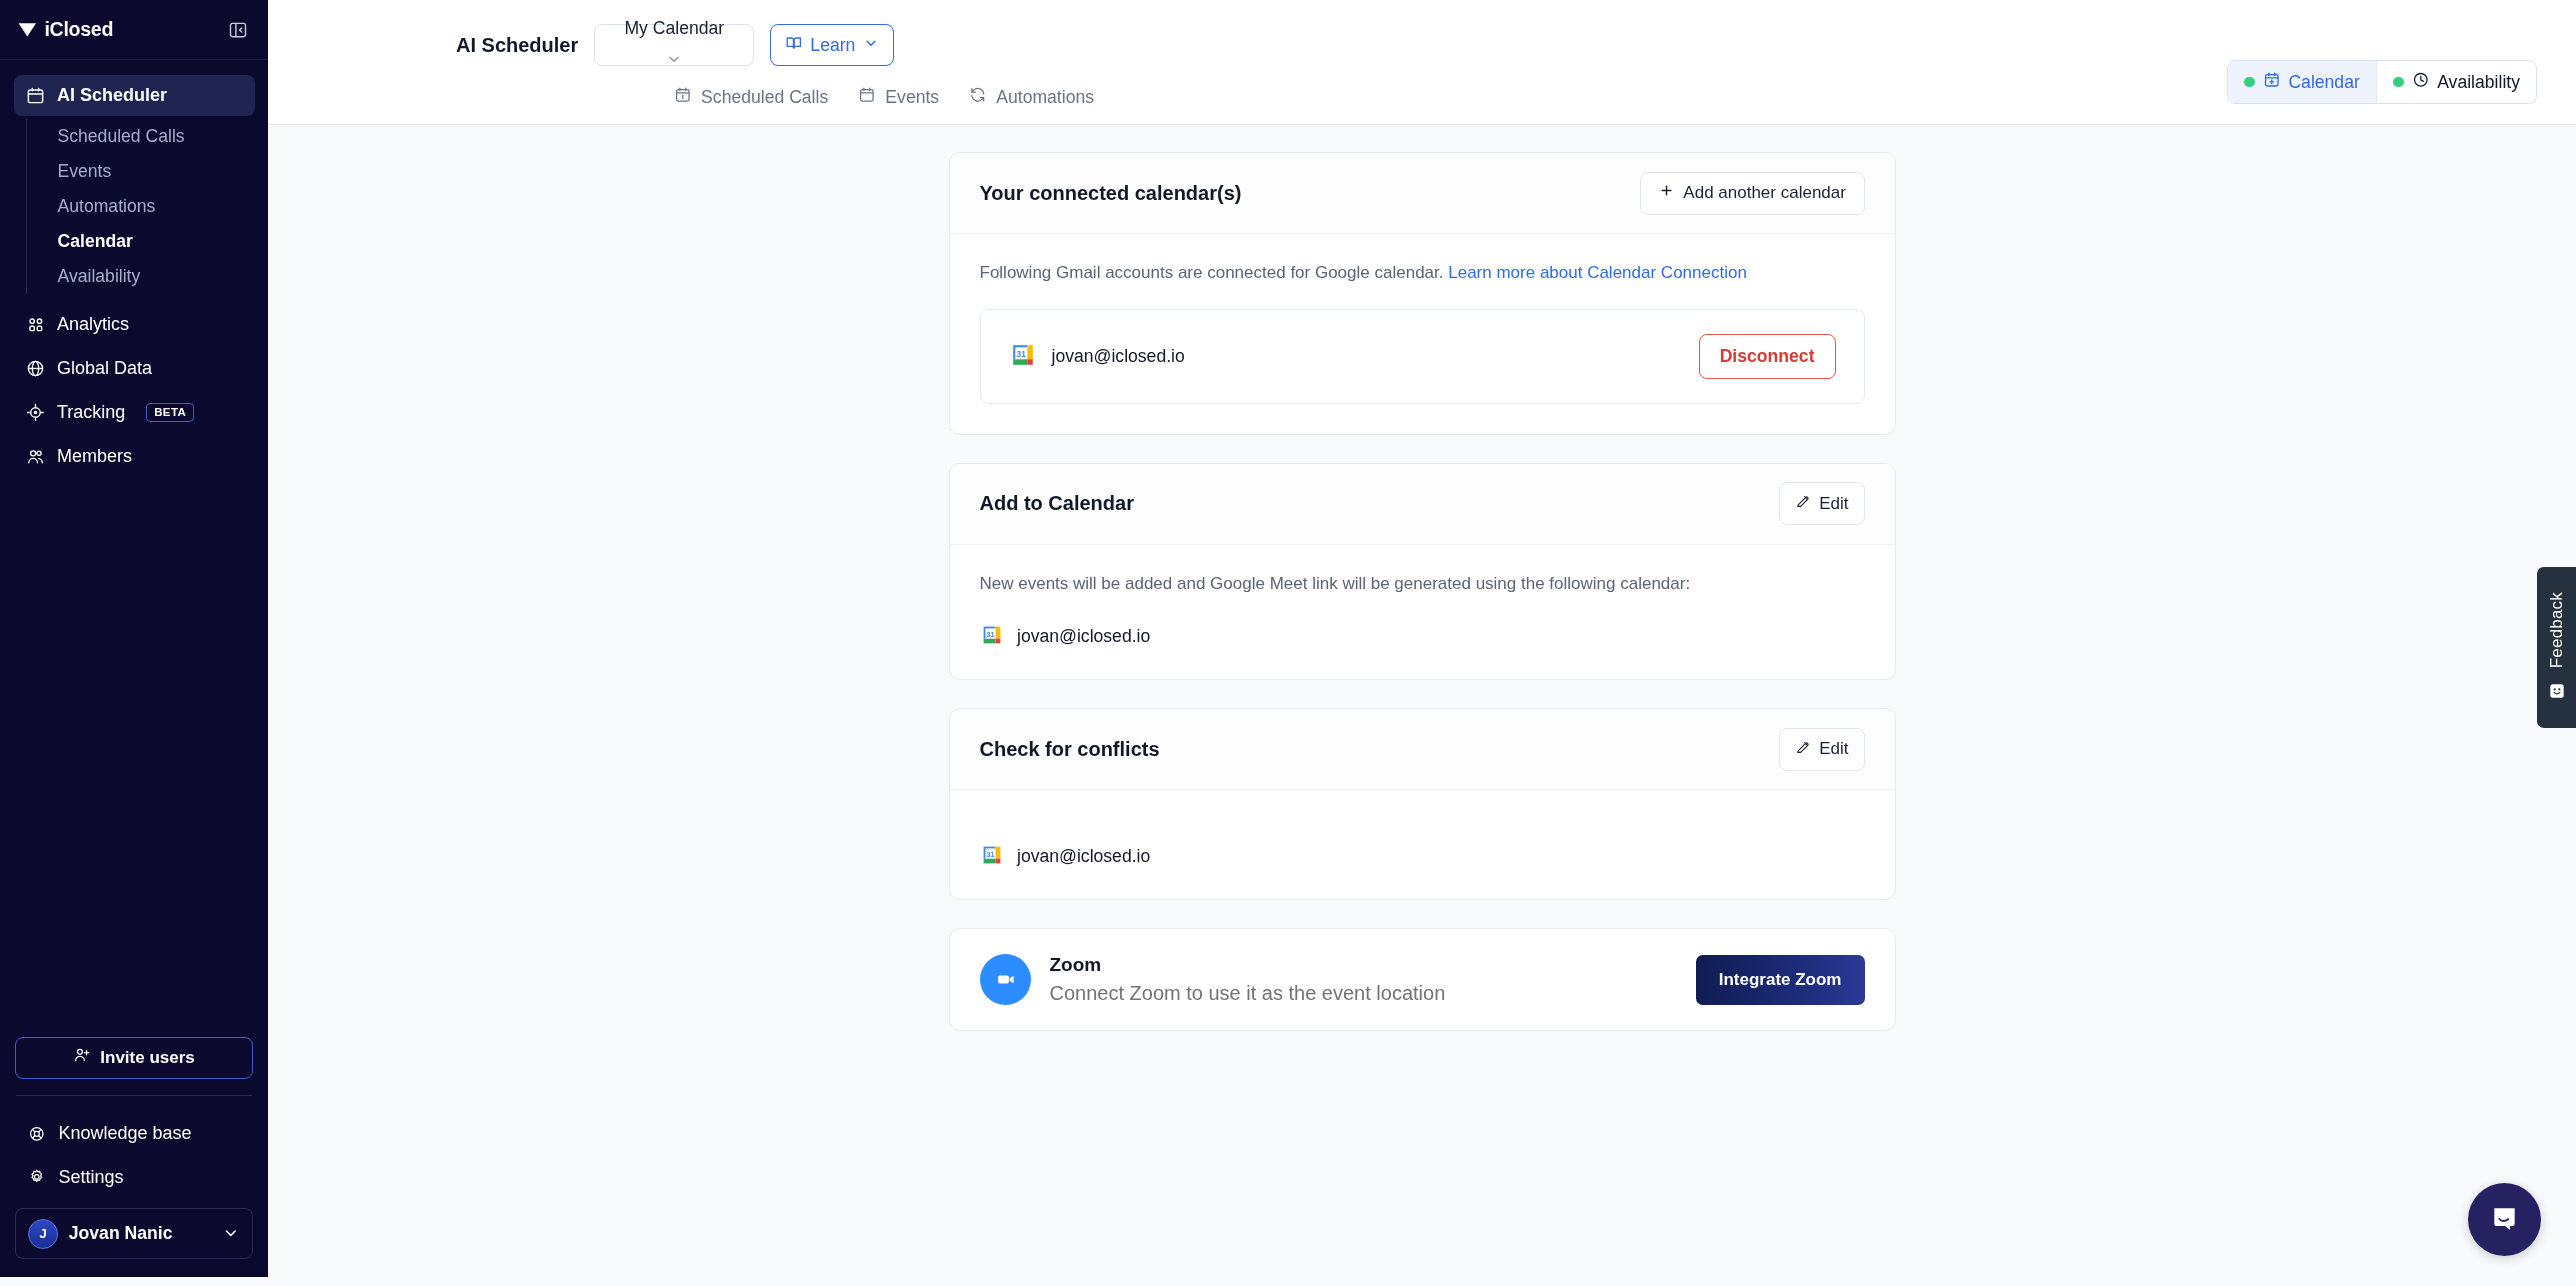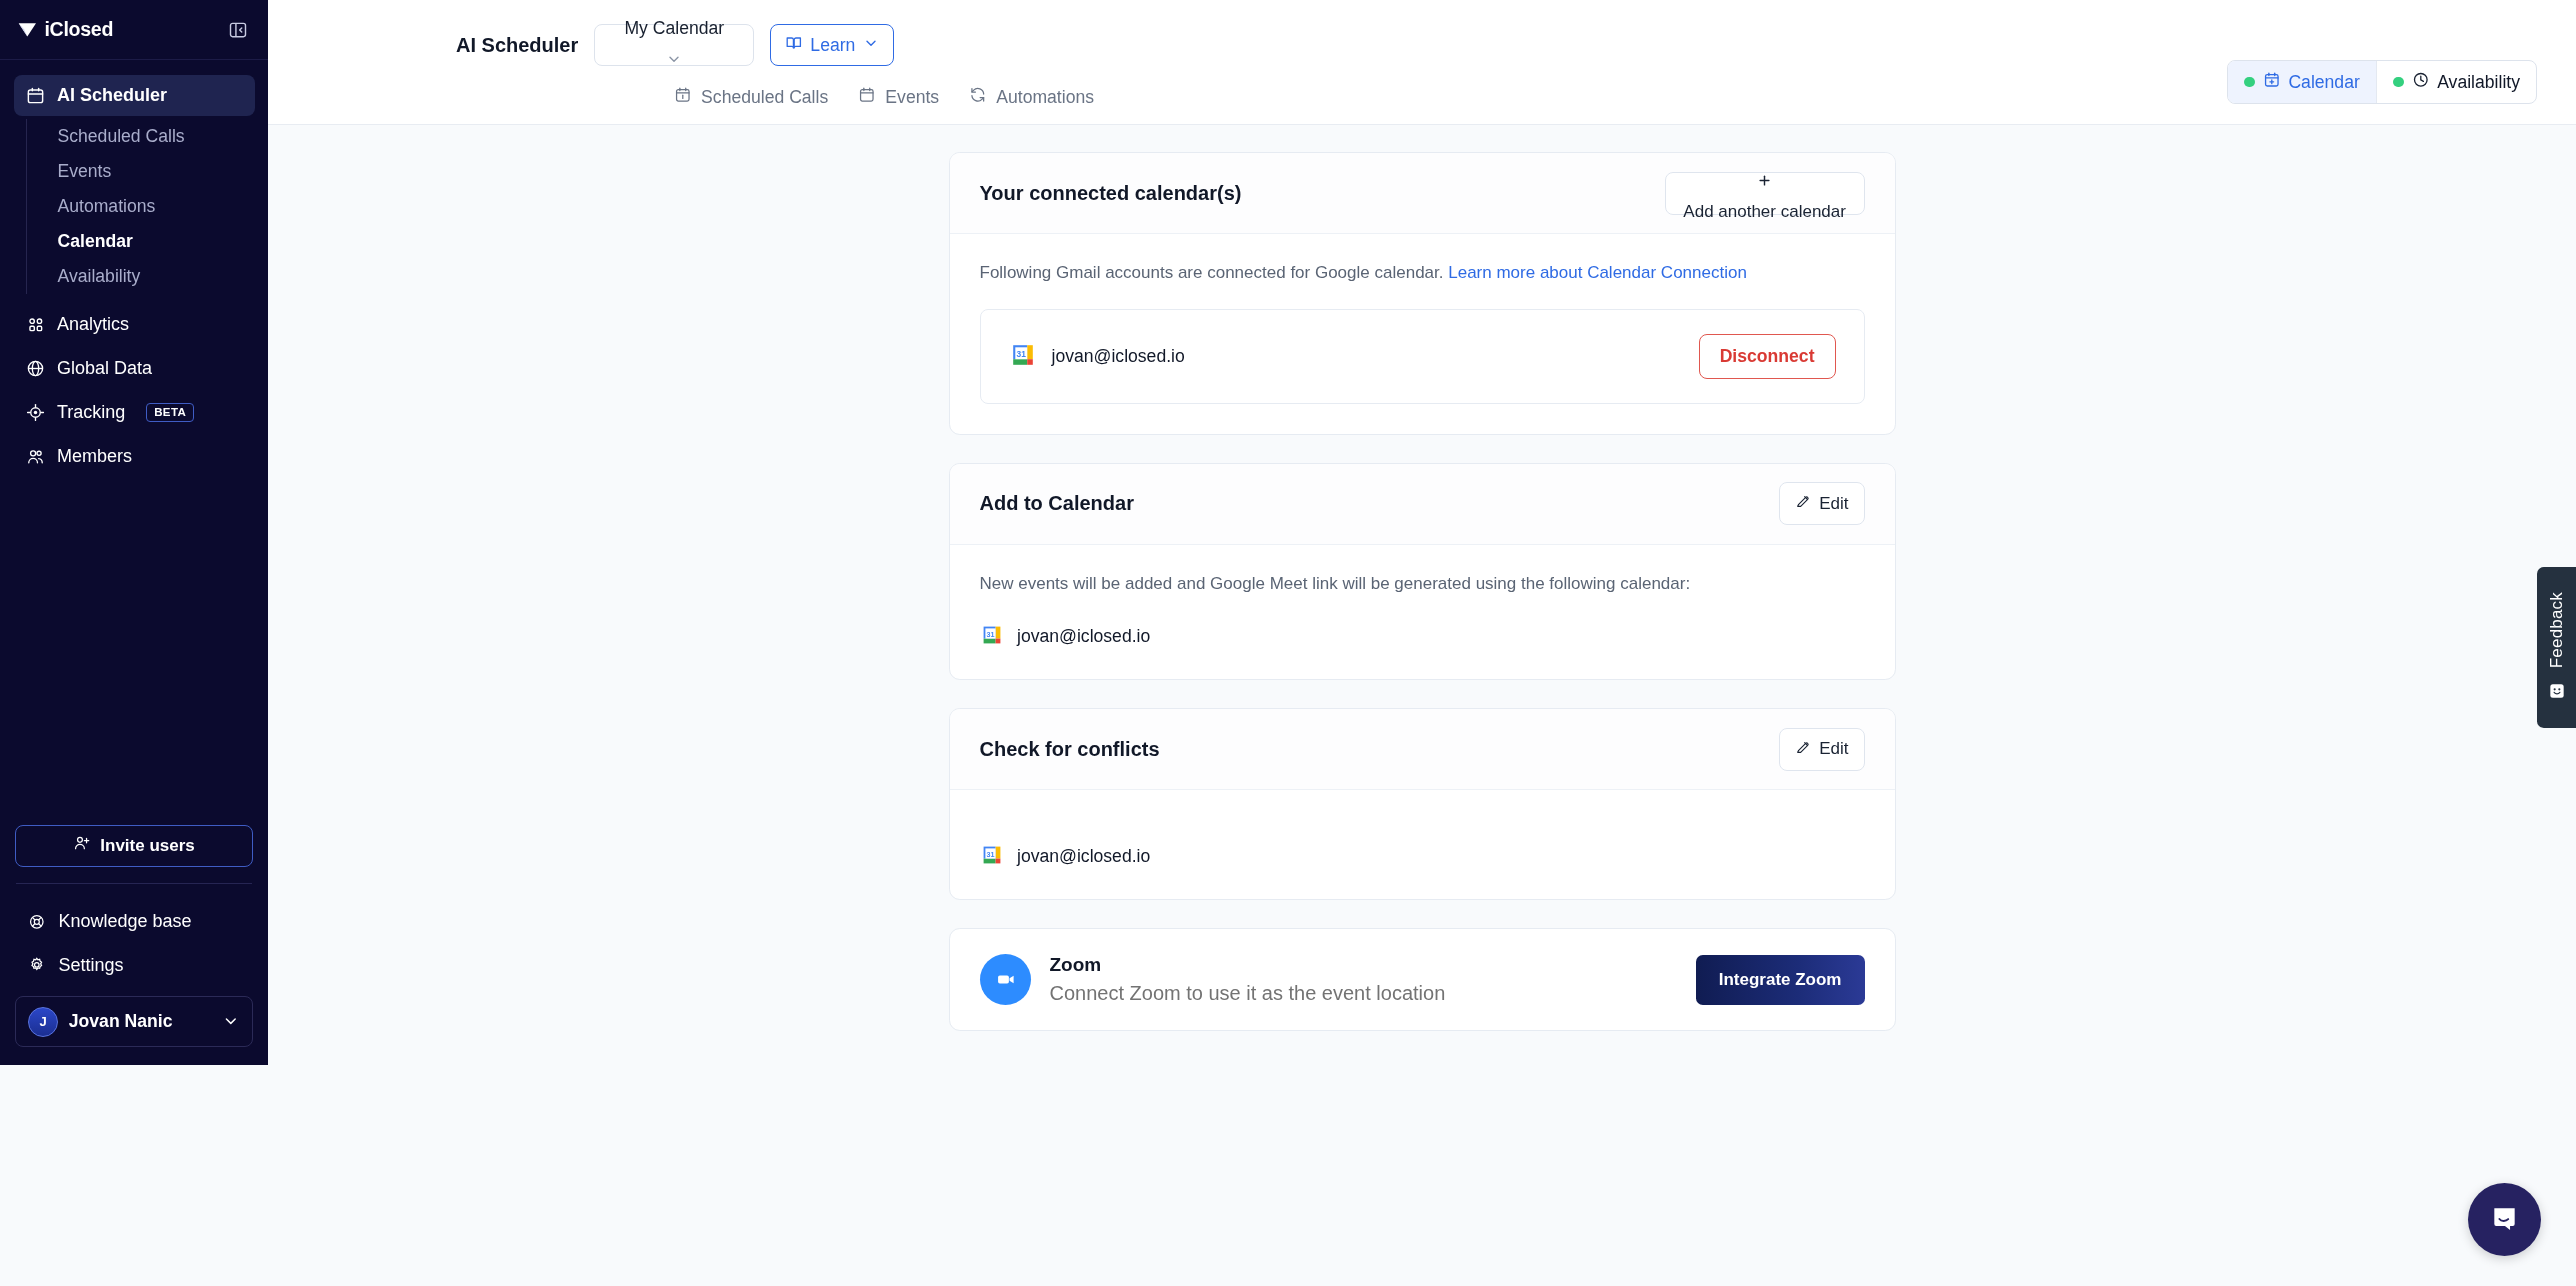--- a/index.html
+++ b/index.html
@@ -6,21 +6,21 @@
   html, body {
     width: 2576px; height: 1287px;
     font-family: "Liberation Sans", sans-serif;
     background: #F8FAFC;
     overflow: hidden;
   }
   .app { display: flex; width: 2576px; height: 1287px; position: relative; }
 
   
   .sidebar {
-    width: 268px; height: 1065px; flex: 0 0 268px;
+    width: 268px; height: 1277px; flex: 0 0 268px;
     background: #0B0A2E;
     display: flex; flex-direction: column;
     position: relative;
   }
   .sb-head {
     height: 60px; flex: 0 0 60px;
     display: flex; align-items: center; justify-content: space-between;
     padding: 0 19px 0 17.6px;
     border-bottom: 0.7px solid #1C1B47;
   }
@@ -126,21 +126,21 @@
     margin-bottom: 28px; overflow: hidden;
   }
   .card-head {
     height: 81px; display: flex; align-items: center; justify-content: space-between;
     padding: 0 30px; border-bottom: 0.7px solid #EDF1F6; background: #FDFDFE;
   }
   .card-title { font-size: 20px; font-weight: 700; color: #111828; }
   .btn-outline {
     border: 0.7px solid #DFE5EE; border-radius: 8px; background: #fff;
     height: 43px; padding: 0 17.6px; display: flex; align-items: center; gap: 9.5px;
-    font-size: 17px; color: #1A2333; cursor: pointer; flex-direction: column;
+    font-size: 17px; color: #1A2333; cursor: pointer;
   }
   .btn-edit {
     border: 0.7px solid #DFE5EE; border-radius: 8px; background: #fff;
     height: 43px; padding: 0 15px; display: flex; align-items: center; gap: 8px;
     font-size: 17px; color: #1A2333; cursor: pointer;
   }
   .card-body { padding: 26px 30px 30px 30px; }
   .body-text { font-size: 17px; color: #5A6474; line-height: 1.5; }
   .link { color: #2F6BE4; cursor: pointer; }
 

